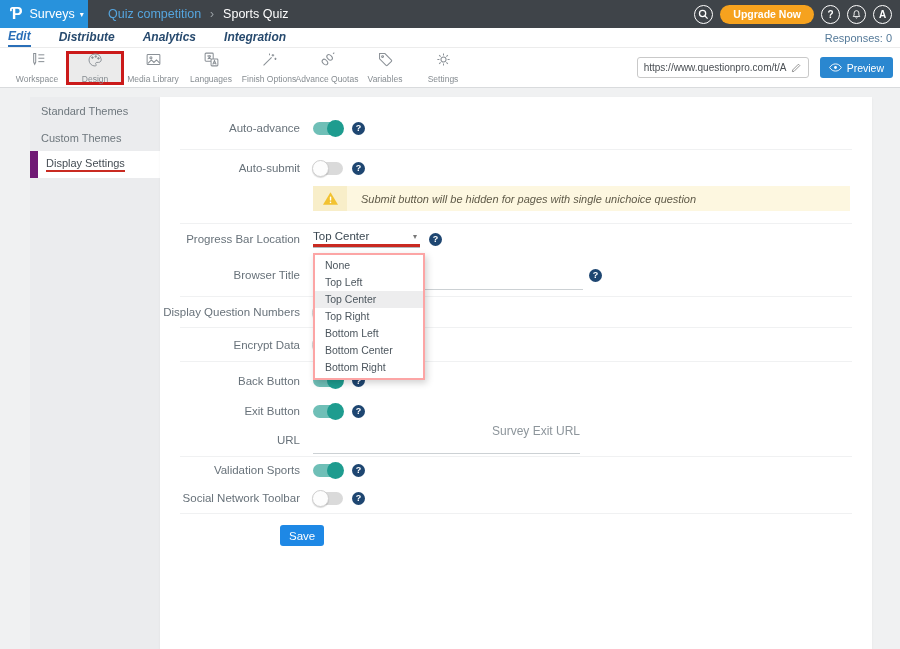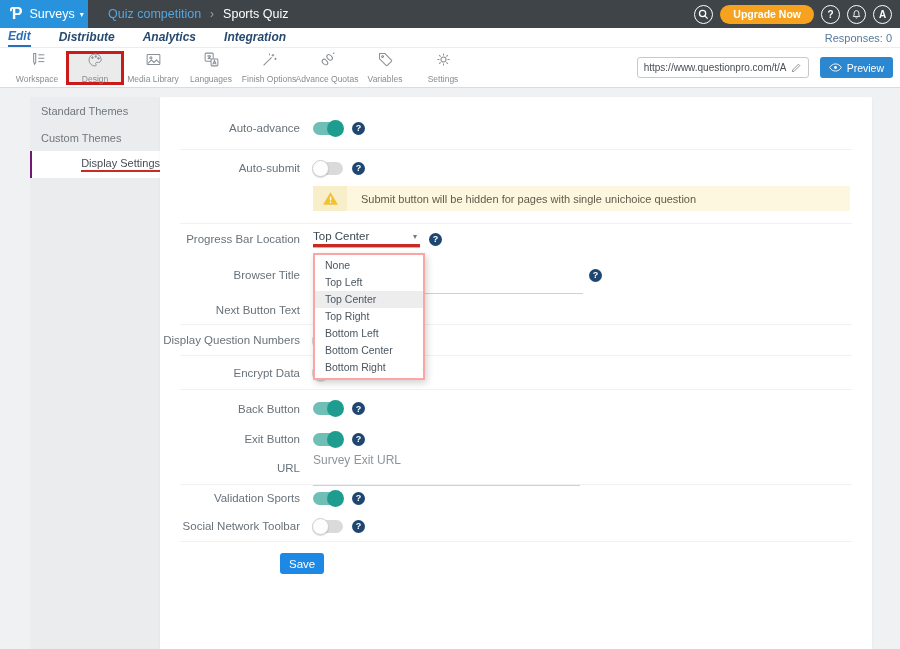--- a/index.html
+++ b/index.html
@@ -33,36 +33,36 @@
   .tool.active { height:34px; background:#ebebeb; border:3px solid #cb1a1a; }
   .toolbar-right { margin-left:auto; display:flex; align-items:center; gap:11px; padding-right:7px; }
   .urlbox { width:172px; height:21px; border:1px solid #c9c9c9; border-radius:3px; background:#fff; display:flex; align-items:center; padding:0 6px; gap:4px; }
   .urlbox .urltext { font-size:10px; color:#4a4f54; white-space:nowrap; overflow:hidden; flex:1; }
   .preview-btn { height:21px; background:#2a87d0; color:#fff; border:none; border-radius:3px; font-size:10.5px; padding:0 9px; display:flex; align-items:center; gap:5px; }
 
   
   .page { position:relative; height:561px; background:#f0f1f2; }
   .sidebar { position:absolute; left:30px; top:9px; bottom:0; width:130px; background:#ebecee; }
   .sb-item { height:27px; display:flex; align-items:center; padding-left:11px; font-size:11px; color:#6e777d; }
-  .sb-item.active { background:#fff; border-left:2px solid #701a75; padding-left:8px; color:#454d54;justify-content:flex-end; }
+  .sb-item.active { background:#fff; border-left:8px solid #701a75; padding-left:8px; color:#454d54; }
   .sb-item.active .sb-text { border-bottom:2px solid #c92a21; padding-bottom:1px; }
 
   .panel { position:absolute; left:160px; top:9px; bottom:0; width:712px; background:#fff; box-shadow:0 1px 2px rgba(0,0,0,.06); }
   .panel-inner { position:relative; height:100%; }
   .row { display:flex; align-items:center; }
   .row .lbl { width:140px; text-align:right; font-size:11.5px; color:#68727a; flex-shrink:0; }
   .row .ctl { margin-left:13px; display:flex; align-items:center; }
   .hr { border-bottom:1px solid #f0f1f2; margin:0 20px; }
 
   .r-auto-advance { height:52px; padding-top:10px; }
   .r-auto-submit { height:36px; }
   .warning-wrap { padding-left:153px; padding-right:22px; }
   .warning-box { height:25px; background:#fdf7e0; display:flex; align-items:center; }
   .warning-icon-cell { width:34px; height:100%; background:#f8eec9; display:flex; align-items:center; justify-content:center; }
-  .warning-text { font-size:11px; color:#5f5a48; margin-left:14px; }
+  .warning-text { font-size:11px; color:#5f5a48; margin-left:14px;font-style:italic; }
   .after-warning { height:12px; }
   .r-progress { height:30px; }
   .r-browser { height:42px; }
   .r-next { height:28px; }
   .r-finish { height:36px; }
   .r-display-q { height:30px; }
   .r-encrypt { height:33px; }
   .r-back { height:37px; }
   .r-exit { height:24px; }
   .r-url { height:33px; }
@@ -83,21 +83,21 @@
 
   
   .sel { position:relative; width:107px; padding-bottom:5px; border-bottom:1px solid #b4b9bd; font-size:11.5px; color:#3b4852; }
   .sel .sel-caret { position:absolute; right:3px; top:2px; font-size:8px; color:#777; }
   .sel .red-underline { position:absolute; left:0; right:0; bottom:0; height:3px; background:#c92a21; }
   .dd { position:absolute; left:153px; top:156px; width:112px; background:#fff; border:2px solid #fca5a5; box-shadow:2px 3px 7px rgba(0,0,0,.18); z-index:6; padding:2px 0; }
   .dd .opt { height:17px; line-height:17px; padding-left:10px; font-size:10.5px; color:#4c565e; }
   .dd .opt.selected { background:#ededee; }
 
   
-  .uinput { border:none; border-bottom:1px solid #ccd1d4; font-size:17px; color:#4a4f54; padding-bottom:16px; background:transparent; font-family:"Liberation Sans",sans-serif; }
+  .uinput { border:none; border-bottom:1px solid #ccd1d4; font-size:11px; color:#4a4f54; padding-bottom:16px; background:transparent; font-family:"Liberation Sans",sans-serif;text-align:right; }
   .uinput::placeholder { color:#8d959b; font-size:12px; }
   .w270 { width:270px; }
   .w267 { width:267px; }
 
   .save-btn { background:#1e88e5; color:#fff; border:none; border-radius:3px; font-size:11.5px; height:21px; padding:0 9px; }
 
   
 </style>
 </head>
 <body>
@@ -322,26 +322,20 @@
       </div>
 
       <div class="row r-browser">
         <span class="lbl">Browser Title</span>
         <span class="ctl">
           <input class="uinput w270" value="" style="">
           <span class="help" style="margin-left:6px">?</span>
         </span>
       </div>
 
-      <div class="row r-next">
-        <span class="lbl">Next Button Text</span>
-        <span class="ctl">
-          <input class="uinput" style="width: 107px;" value="">
-        </span>
-      </div>
 
       <div class="hr"></div>
 
       <div class="row r-display-q">
         <span class="lbl">Display Question Numbers</span>
         <span class="ctl">
           <span class="toggle off">
               <span class="knob"></span>
             </span>
         </span>

